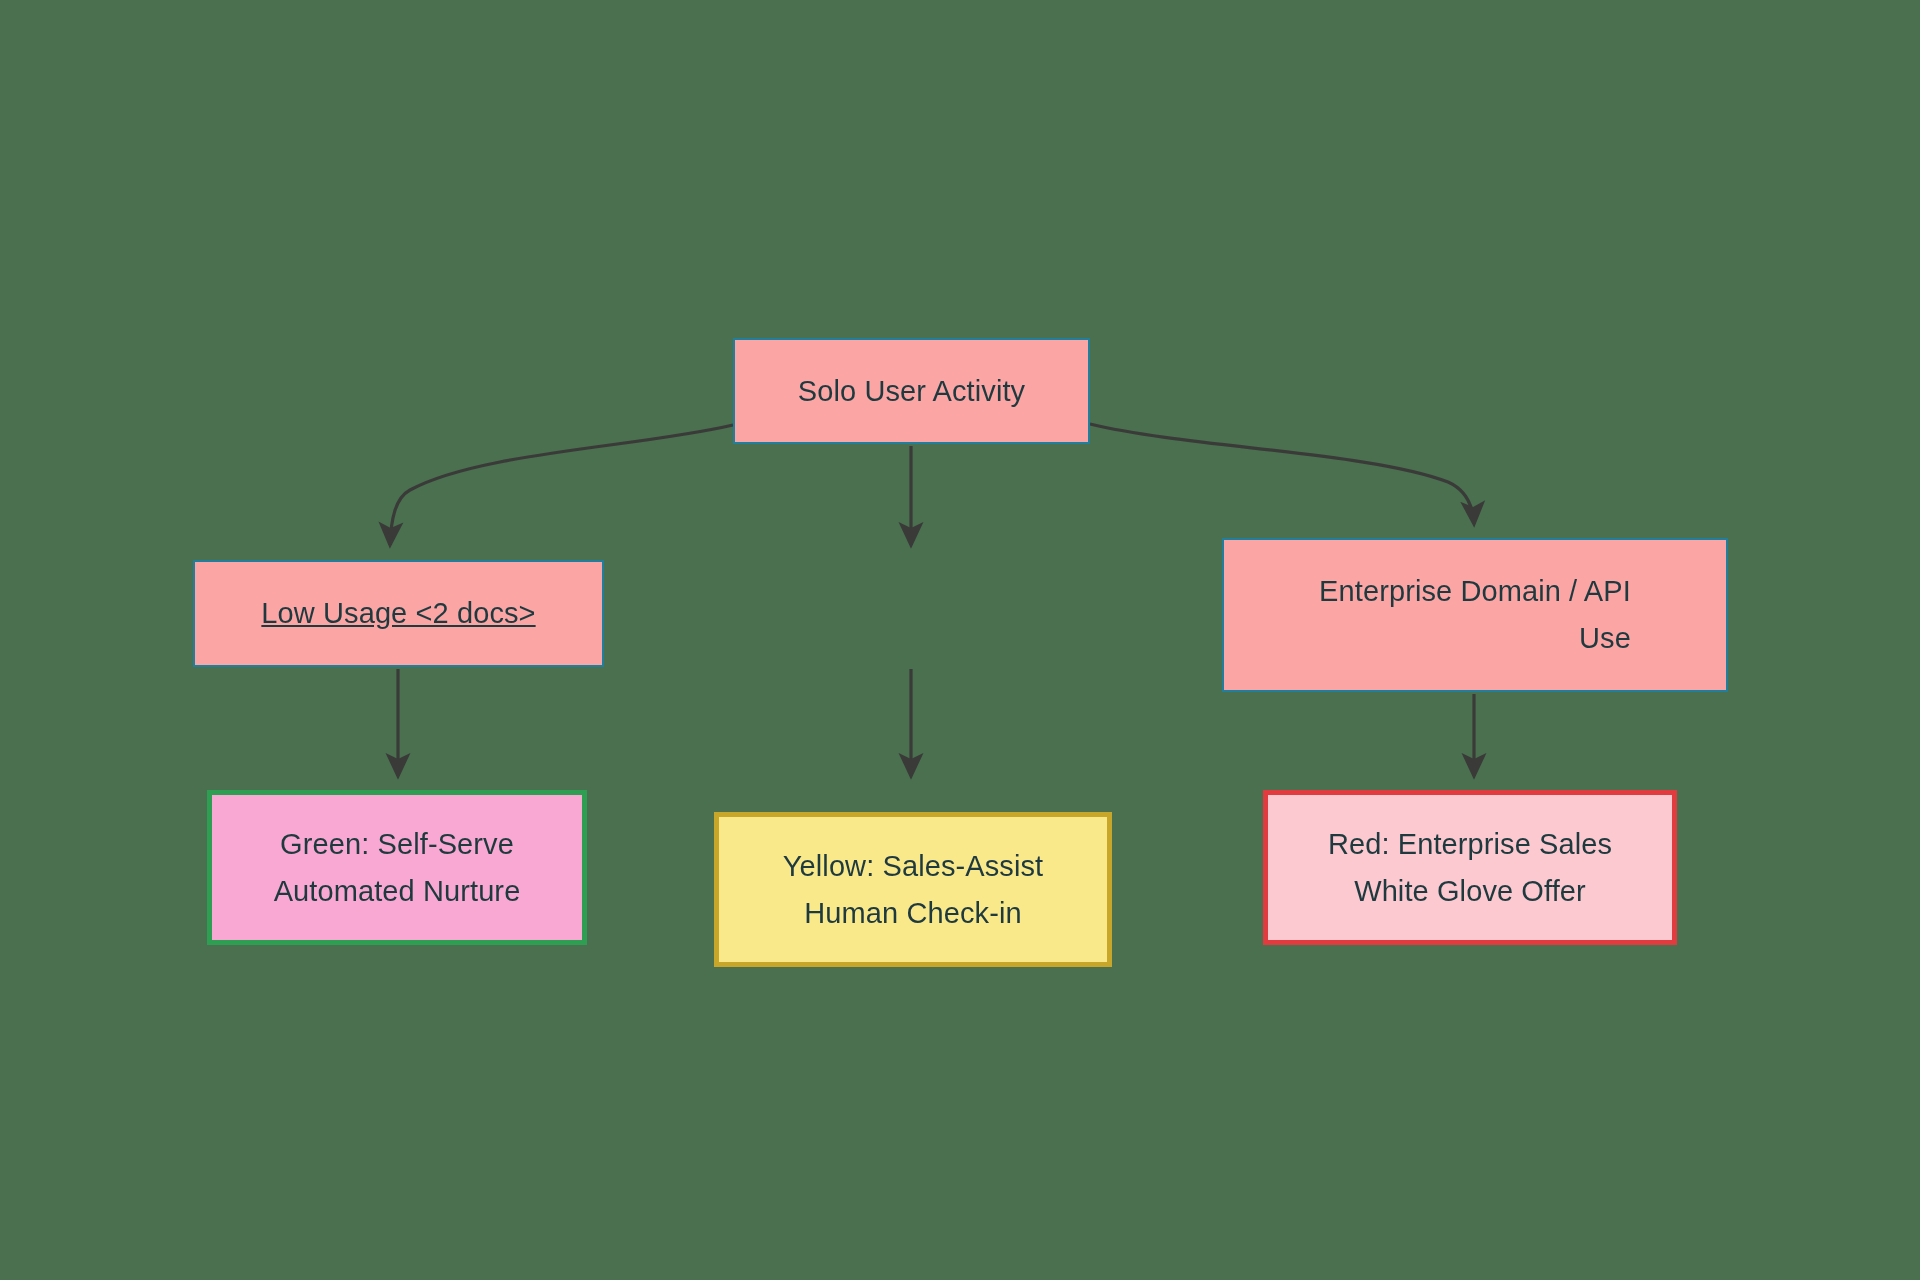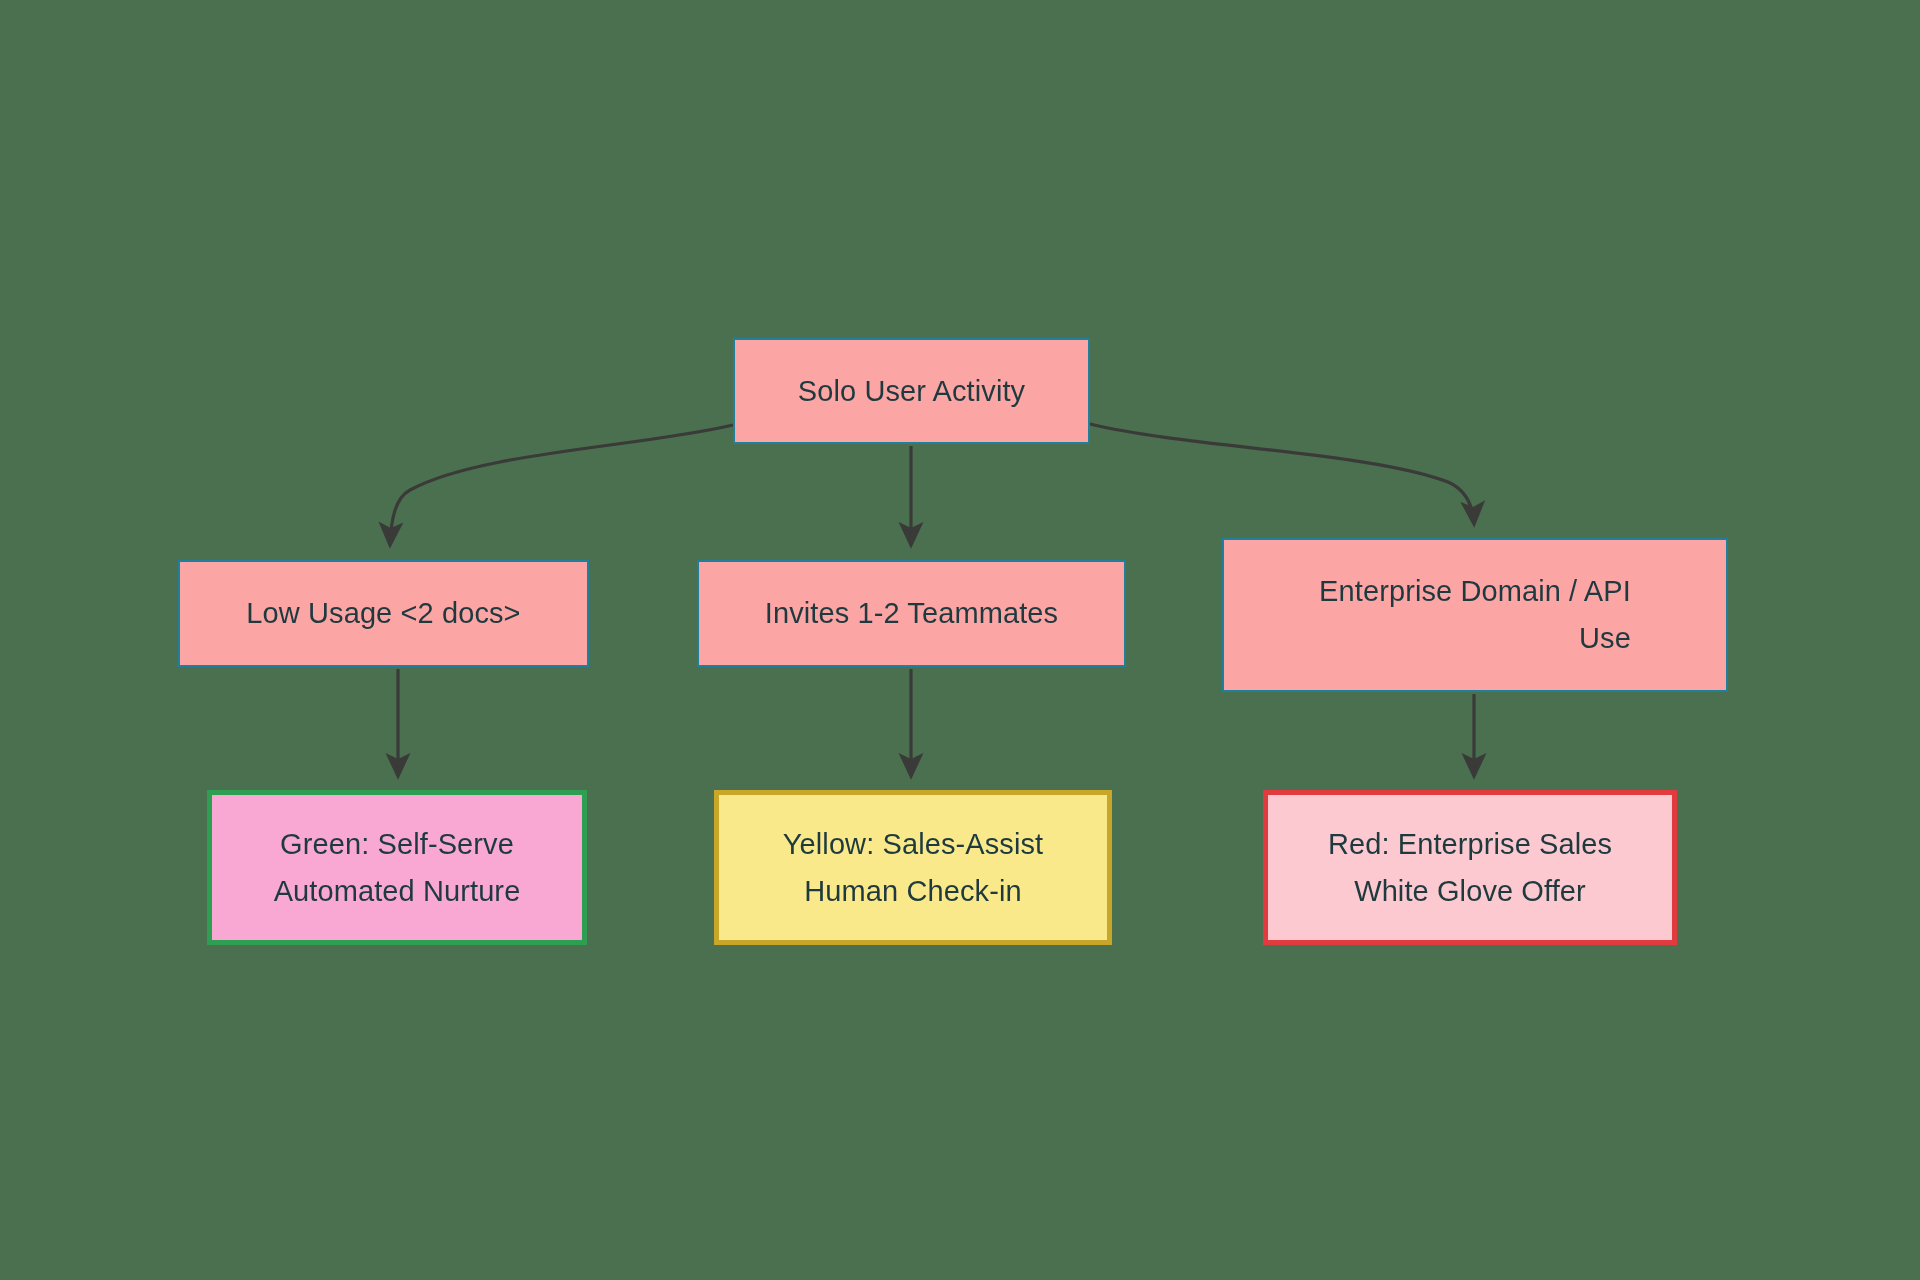--- a/index.html
+++ b/index.html
@@ -44,33 +44,34 @@
     background: #fca5a5;
     border: 2.5px solid #1f7f9c;
   }
   .node-green {
     background: #f9a8d4;
     border: 5px solid #2e9e52;
   }
   .node-yellow {
     background: #fae98a;
     border: 5px solid #c8a62a;
+    margin-top: 22px;
   }
   .node-red {
     background: #fbc9cf;
     border: 5px solid #e23b3f;
   }
   .node-label {
     display: block;
     padding: 0 16px;
   }
 
   
   #node-root      { left: 733px;  top: 338px; width: 357px; height: 106px; }
-  #node-low-usage { left: 178px;  top: 560px; width: 411px; height: 107px; }
+  #node-low-usage { left: 193px;  top: 560px; width: 411px; height: 107px; text-decoration: underline; }
   #node-invites   { left: 697px;  top: 560px; width: 429px; height: 107px; }
   #node-enterprise{ left: 1222px; top: 538px; width: 506px; height: 154px; text-align: right; }
   #node-green     { left: 207px;  top: 790px; width: 380px; height: 155px; }
   #node-yellow    { left: 714px;  top: 790px; width: 398px; height: 155px; }
   #node-red       { left: 1263px; top: 790px; width: 414px; height: 155px; }
 </style>
 </head>
 <body>
 
 <div id="canvas">
@@ -96,23 +97,20 @@
   </svg>
 
   <div class="node node-plain" id="node-root">
     <span class="node-label">Solo User Activity</span>
   </div>
 
   <div class="node node-plain" id="node-low-usage">
     <span class="node-label">Low Usage &lt;2 docs&gt;</span>
   </div>
 
-  <div class="node node-plain" id="node-invites">
-    <span class="node-label">Invites 1-2 Teammates</span>
-  </div>
 
   <div class="node node-plain" id="node-enterprise">
     <span class="node-label">Enterprise Domain / API
 Use</span>
   </div>
 
   <div class="node node-green" id="node-green">
     <span class="node-label">Green: Self-Serve
 Automated Nurture</span>
   </div>

